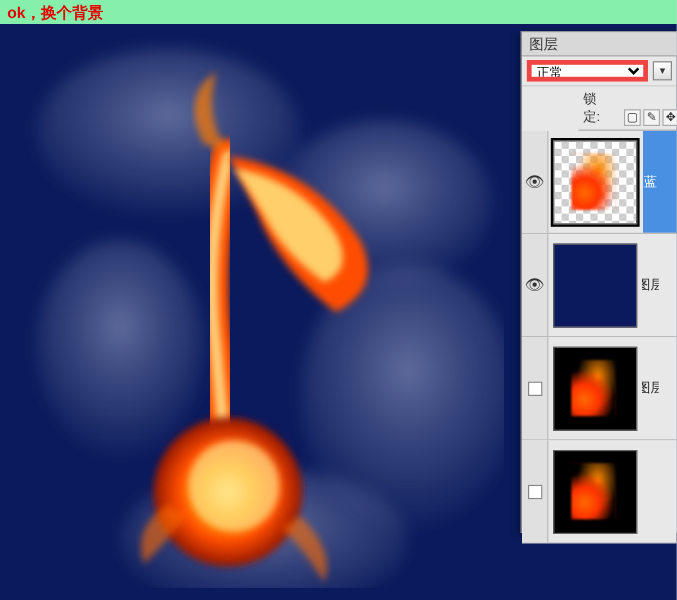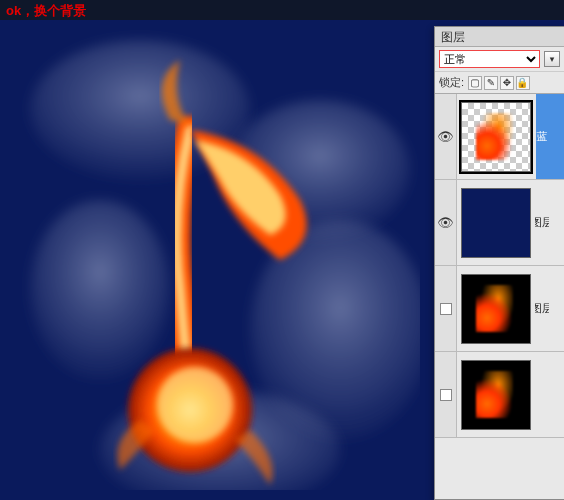--- a/index.html
+++ b/index.html
@@ -8,21 +8,21 @@
       height: 500px;
       font-family: "Microsoft YaHei", Arial, sans-serif;
       font-size: 12px;
       position: relative;
       overflow: hidden;
       background: #fff;
     }
     .header-bar {
       width: 100%;
       height: 36px;
-      background: #0f172a;
+      background: #86efac;
       padding: 2px 6px;
     }
     .header-text {
       color: #e60000;
       font-size: 13px;
       font-weight: bold;
     }
     .canvas-area {
       position: absolute;
       top: 20px;
@@ -37,21 +37,21 @@
       left: 20px;
       top: 10px;
       width: 400px;
       height: 460px;
     }
     .layers-panel {
       position: absolute;
       top: 26px;
       right: 0;
       width: 130px;
-      height: 474px;
+      height: 418px;
       background: #e8e8e8;
       border: 1px solid #888;
       border-right: none;
       box-shadow: -2px 2px 6px rgba(0,0,0,0.3);
     }
     .panel-tab {
       height: 20px;
       background: #d8d8d8;
       border-bottom: 1px solid #aaa;
       padding: 2px 6px;
@@ -62,42 +62,43 @@
       display: flex;
       align-items: center;
       padding: 3px 4px;
       border-bottom: 1px solid #ccc;
       gap: 4px;
     }
     .blend-select {
       flex: 1;
       height: 18px;
       font-size: 11px;
-      border: 1px solid #ef4444;
+      border: 4px solid #ef4444;
       background: #fff;
     }
     .dropdown-arrow {
       width: 16px;
       height: 16px;
       border: 1px solid #888;
       background: linear-gradient(#fff,#ddd);
       display: flex;
       align-items: center;
       justify-content: center;
       font-size: 9px;
       color: #333;
     }
     .lock-row {
       padding: 3px 4px;
       border-bottom: 1px solid #aaa;
       display: flex;
-      align-items: center;
-      gap: 4px;
+      align-items: flex-end;
+      gap: 20px;
       font-size: 11px;
       color: #333;
+      margin-left: 47px;
     }
     .lock-icons { display: flex; gap: 2px; }
     .lock-icon {
       width: 14px;
       height: 14px;
       border: 1px solid #aaa;
       background: #f5f5f5;
       display: flex;
       align-items: center;
       justify-content: center;

